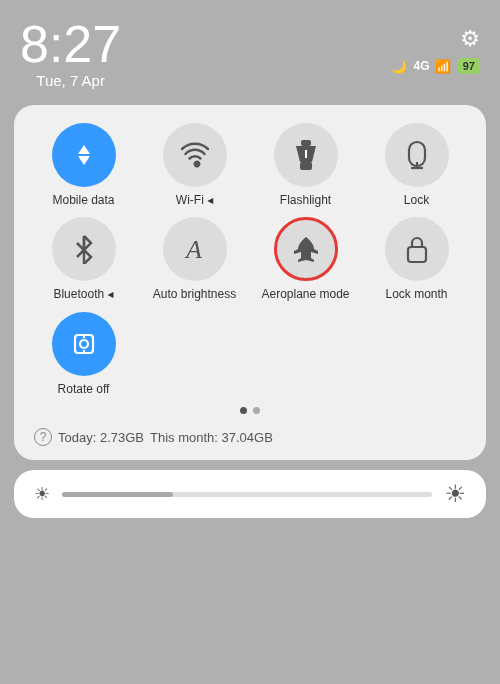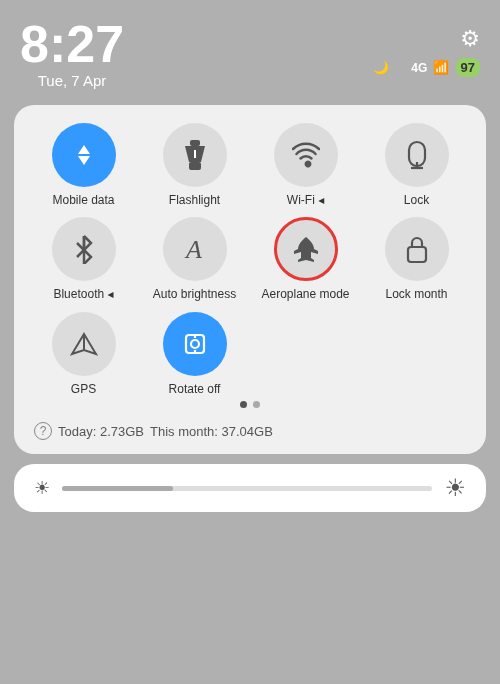--- a/index.html
+++ b/index.html
@@ -14,21 +14,21 @@
 
     .status-bar {
       padding: 18px 20px 8px 20px;
       display: flex;
       justify-content: space-between;
       align-items: flex-start;
     }
 
     .time {
       font-size: 52px;
-      font-weight: 700;
+      font-weight: 400;
       color: #fff;
       line-height: 1;
     }
 
     .date {
       font-size: 15px;
       color: #fff;
       margin-top: 2px;
       text-align: center;
     }
@@ -49,39 +49,39 @@
     .status-icons {
       display: flex;
       align-items: center;
       gap: 6px;
       color: #fff;
       font-size: 13px;
     }
 
     .battery-icon {
       background: #97d065;
-      border-radius: 8px;
+      border-radius: 3px;
       padding: 2px 5px;
-      font-size: 13px;
+      font-size: 11px;
       color: #333;
       font-weight: 600;
     }
 
     .quick-panel {
       background: #f0f0f0;
       border-radius: 20px;
       margin: 8px 14px;
       padding: 18px 16px 14px 16px;
     }
 
     .tiles-grid {
       display: grid;
       grid-template-columns: repeat(4, 1fr);
       gap: 10px 4px;
-      margin-bottom: 5px;
+      margin-bottom: 11px;
     }
 
     .tile {
       display: flex;
       flex-direction: column;
       align-items: center;
       gap: 6px;
     }
 
     .tile-circle {
@@ -179,59 +179,59 @@
 
 <div class="status-bar">
   <div>
     <div class="time">8:27</div>
     <div class="date">Tue, 7 Apr</div>
   </div>
   <div class="status-right">
     <span class="gear-icon">⚙</span>
     <div class="status-icons">
       <span>🌙</span>
-      <span style="font-size:12px;font-weight:600;margin-left:16px;">4G</span>
+      <span style="font-size:12px;font-weight:600;">4G</span>
       <span>📶</span>
       <span class="battery-icon">97</span>
     </div>
   </div>
 </div>
 
 <div class="quick-panel">
   <div class="tiles-grid">
   <div class="tile">
         <div class="tile-circle active-blue">
           <svg width="30" height="30" viewBox="0 0 30 30">
             <path d="M15 5 L21 14 H9 Z" fill="white"></path>
             <path d="M15 25 L21 16 H9 Z" fill="white"></path>
           </svg>
         </div>
         <span class="tile-label">Mobile data</span>
       </div>
       <div class="tile">
         <div class="tile-circle">
+          <svg width="28" height="26" viewBox="0 0 28 26">
+            <path d="M14 22 a2 2 0 1 1 0 .01" stroke="#555" stroke-width="3" stroke-linecap="round" fill="#555"></path>
+            <path d="M8.5 16.5 a8 8 0 0 1 11 0" stroke="#555" stroke-width="2.5" stroke-linecap="round" fill="none"></path>
+            <path d="M4.5 12 a13 13 0 0 1 19 0" stroke="#555" stroke-width="2.5" stroke-linecap="round" fill="none"></path>
+            <path d="M1 7 a18.5 18.5 0 0 1 26 0" stroke="#555" stroke-width="2.5" stroke-linecap="round" fill="none"></path>
+          </svg>
+        </div>
+        <span class="tile-label">Wi-Fi ◂</span>
+      </div>
+      <div class="tile">
+        <div class="tile-circle">
           <svg width="24" height="30" viewBox="0 0 24 30" fill="none">
             <rect x="7" y="0" width="10" height="6" rx="2" fill="#555"></rect>
             <polygon points="2,6 22,6 18,22 6,22" fill="#555"></polygon>
             <rect x="6" y="22" width="12" height="8" rx="2" fill="#555"></rect>
             <line x1="12" y1="10" x2="12" y2="18" stroke="white" stroke-width="2"></line>
           </svg>
         </div>
         <span class="tile-label">Flashlight</span>
-      </div>
-      <div class="tile">
-        <div class="tile-circle">
-          <svg width="28" height="26" viewBox="0 0 28 26">
-            <path d="M14 22 a2 2 0 1 1 0 .01" stroke="#555" stroke-width="3" stroke-linecap="round" fill="#555"></path>
-            <path d="M8.5 16.5 a8 8 0 0 1 11 0" stroke="#555" stroke-width="2.5" stroke-linecap="round" fill="none"></path>
-            <path d="M4.5 12 a13 13 0 0 1 19 0" stroke="#555" stroke-width="2.5" stroke-linecap="round" fill="none"></path>
-            <path d="M1 7 a18.5 18.5 0 0 1 26 0" stroke="#555" stroke-width="2.5" stroke-linecap="round" fill="none"></path>
-          </svg>
-        </div>
-        <span class="tile-label">Wi-Fi ◂</span>
       </div>
       <div class="tile">
         <div class="tile-circle">
           <svg width="26" height="30" viewBox="0 0 26 30" fill="none">
             <path d="M13 2 a8 8 0 0 1 8 8 v8 a8 8 0 0 1-16 0 v-8 a8 8 0 0 1 8-8z" stroke="#555" stroke-width="2.2" fill="none"></path>
             <line x1="13" y1="28" x2="13" y2="22" stroke="#555" stroke-width="2.2"></line>
             <line x1="7" y1="28" x2="19" y2="28" stroke="#555" stroke-width="2.2"></line>
           </svg>
         </div>
         <span class="tile-label">Lock</span>
@@ -267,29 +267,20 @@
       <div class="tile">
         <div class="tile-circle">
           <svg width="24" height="30" viewBox="0 0 24 30" fill="none">
             <rect x="3" y="13" width="18" height="15" rx="3" stroke="#555" stroke-width="2.2" fill="none"></rect>
             <path d="M7 13 V9 a5 5 0 0 1 10 0 V13" stroke="#555" stroke-width="2.2" fill="none"></path>
           </svg>
         </div>
         <span class="tile-label">Lock month</span>
       </div>
       <div class="tile">
-        <div class="tile-circle">
-          <svg width="28" height="28" viewBox="0 0 28 28" fill="none">
-            <polygon points="14,4 26,24 14,20 2,24" stroke="#555" stroke-width="2" fill="none"></polygon>
-            <line x1="14" y1="4" x2="14" y2="20" stroke="#555" stroke-width="2"></line>
-          </svg>
-        </div>
-        <span class="tile-label">GPS</span>
-      </div>
-      <div class="tile">
         <div class="tile-circle active-blue" style="background: rgb(51, 153, 255);">
           <svg width="28" height="28" viewBox="0 0 28 28" fill="none">
             <rect x="5" y="5" width="18" height="18" rx="3" stroke="white" stroke-width="2.2" fill="none"></rect>
             <circle cx="14" cy="14" r="4" stroke="white" stroke-width="2.2" fill="none"></circle>
             <line x1="14" y1="5" x2="14" y2="8" stroke="white" stroke-width="2.2"></line>
             <line x1="14" y1="20" x2="14" y2="23" stroke="white" stroke-width="2.2"></line>
           </svg>
         </div>
         <span class="tile-label">Rotate off</span>
       </div>

